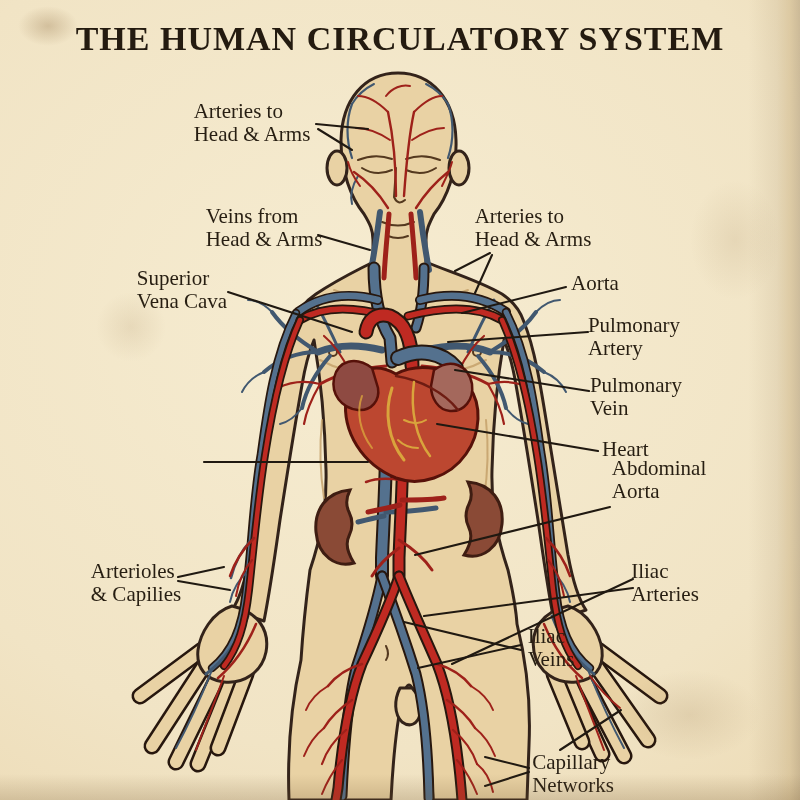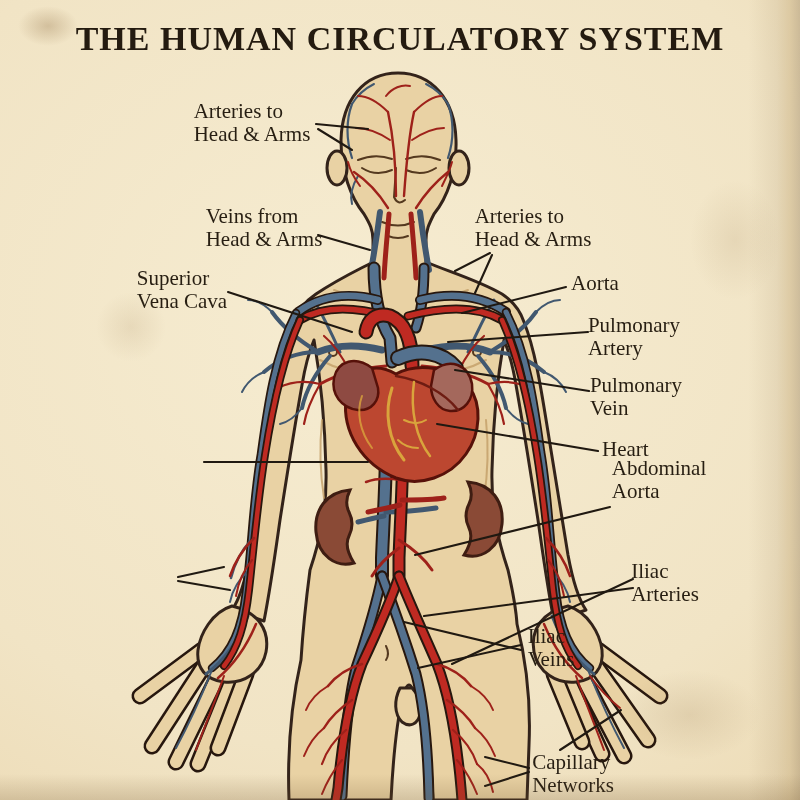--- a/index.html
+++ b/index.html
@@ -325,20 +325,22 @@
   </svg>
 
   <div class="title">THE HUMAN CIRCULATORY SYSTEM</div>
 
   <div class="lbl" style="left:252px;top:100px">Arteries to
 Head &amp; Arms</div>
   <div class="lbl" style="left:264px;top:205px">Veins from
 Head &amp; Arms</div>
   <div class="lbl" style="left:182px;top:267px">Superior
 Vena Cava</div>
+  <div class="lbl" style="left:136px;top:560px">Arterioles
+&amp; Capilies</div>
   <div class="lbl" style="left:533px;top:205px">Arteries to
 Head &amp; Arms</div>
   <div class="lbl la" style="left:571px;top:272px">Aorta</div>
   <div class="lbl" style="left:634px;top:314px">Pulmonary
 Artery</div>
   <div class="lbl" style="left:636px;top:374px">Pulmonary
 Vein</div>
   <div class="lbl la" style="left:602px;top:438px">Heart</div>
   <div class="lbl" style="left:659px;top:457px">Abdominal
 Aorta</div>

